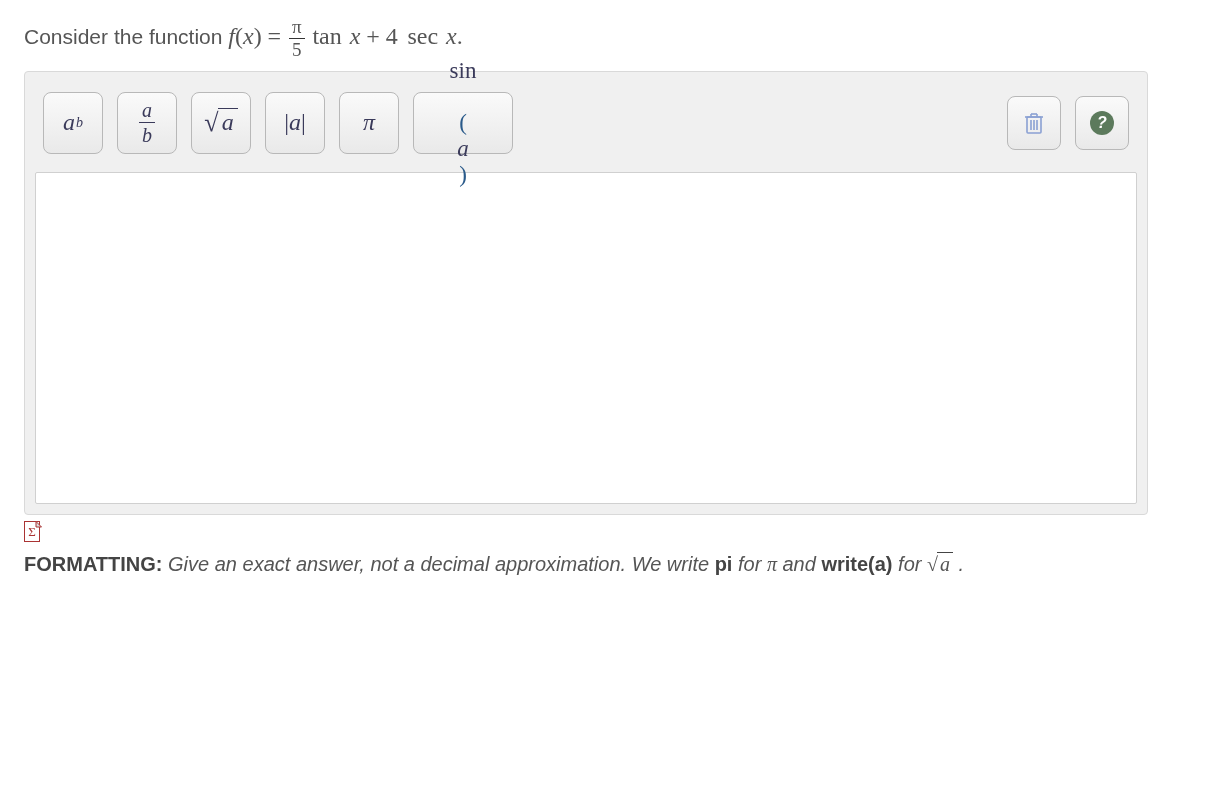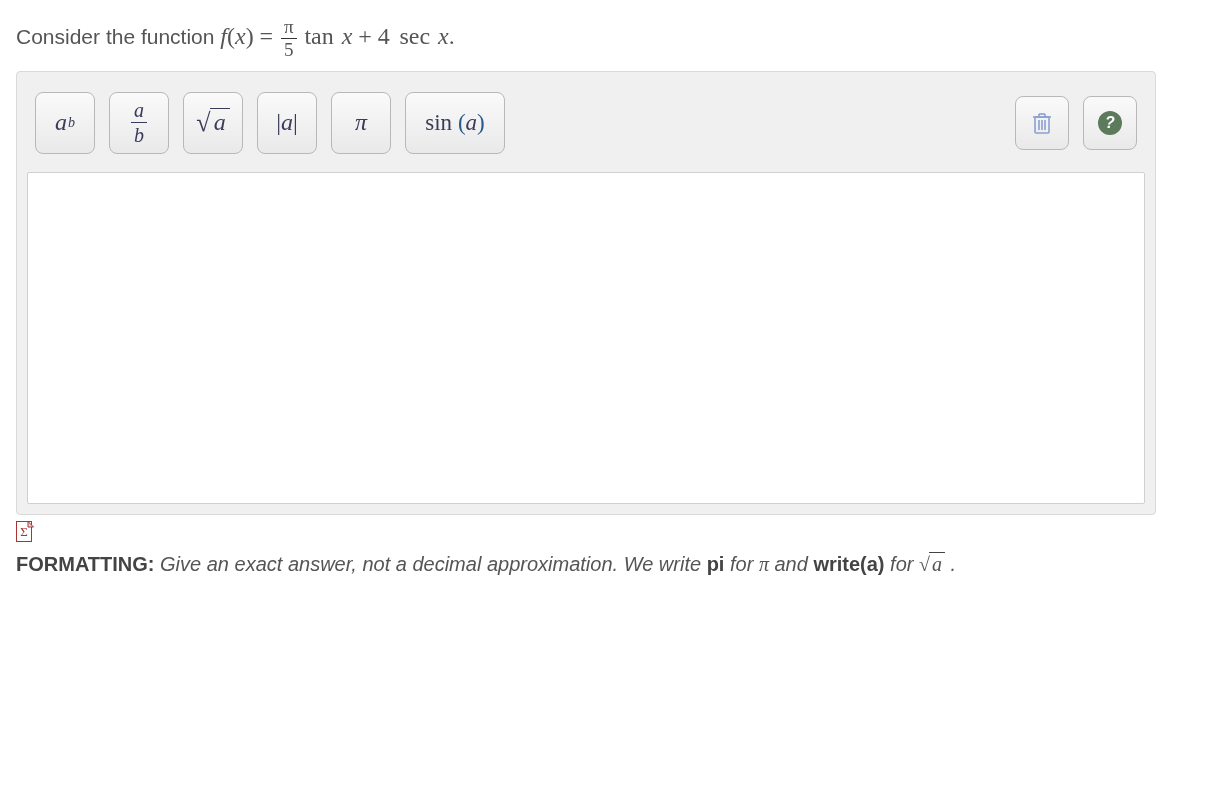--- a/index.html
+++ b/index.html
@@ -3,21 +3,21 @@
 <meta charset="utf-8">
 <style>
   html, body {
     margin: 0;
     padding: 0;
     background: #ffffff;
     font-family: "Helvetica Neue", Helvetica, Arial, sans-serif;
     color: #555555;
   }
   .page {
-    padding: 16px 16px;
+    padding: 16px 24px;
     width: 1172px;
     box-sizing: border-box;
   }
   .question-line {
     font-size: 21px;
     line-height: 1.6;
     margin-bottom: 6px;
     color: #555555;
   }
   .math-it { font-family: "Cambria Math", "STIXGeneral", "Times New Roman", serif; font-style: italic; font-size: 24px;}
@@ -70,21 +70,21 @@
   .tbbtn .subfrac {
      display:inline-flex; flex-direction:column; text-align:center; line-height:1; font-size:20px;
   }
   .tbbtn .subfrac span:first-child { border-bottom: 1.3px solid #3a3a5a; padding: 2px 3px;}
   .tbbtn .subfrac span:last-child { padding: 2px 3px;}
   .tbbtn .sqrt {
      display:inline-flex; align-items:flex-start;
   }
   .tbbtn .sqrt-arg { border-top: 1.5px solid #3a3a5a; padding: 0 4px; margin-left:-1px;}
   .tbbtn.pi-btn { font-style: italic; }
-  .tbbtn.sin-btn { font-style: normal; font-size: 23px;}
+  .tbbtn.sin-btn { font-style: normal; font-size: 23px; flex-direction: column;}
   .tbbtn.sin-btn .arg { font-style: italic; }
   .tbbtn.sin-btn .paren { color:#2a5a8a; font-style:normal;}
   .input-area {
     margin: 0 10px 10px 10px;
     background: #ffffff;
     border: 1px solid #d0d0d0;
     border-radius: 2px;
     height: 330px;
   }
   .below {

